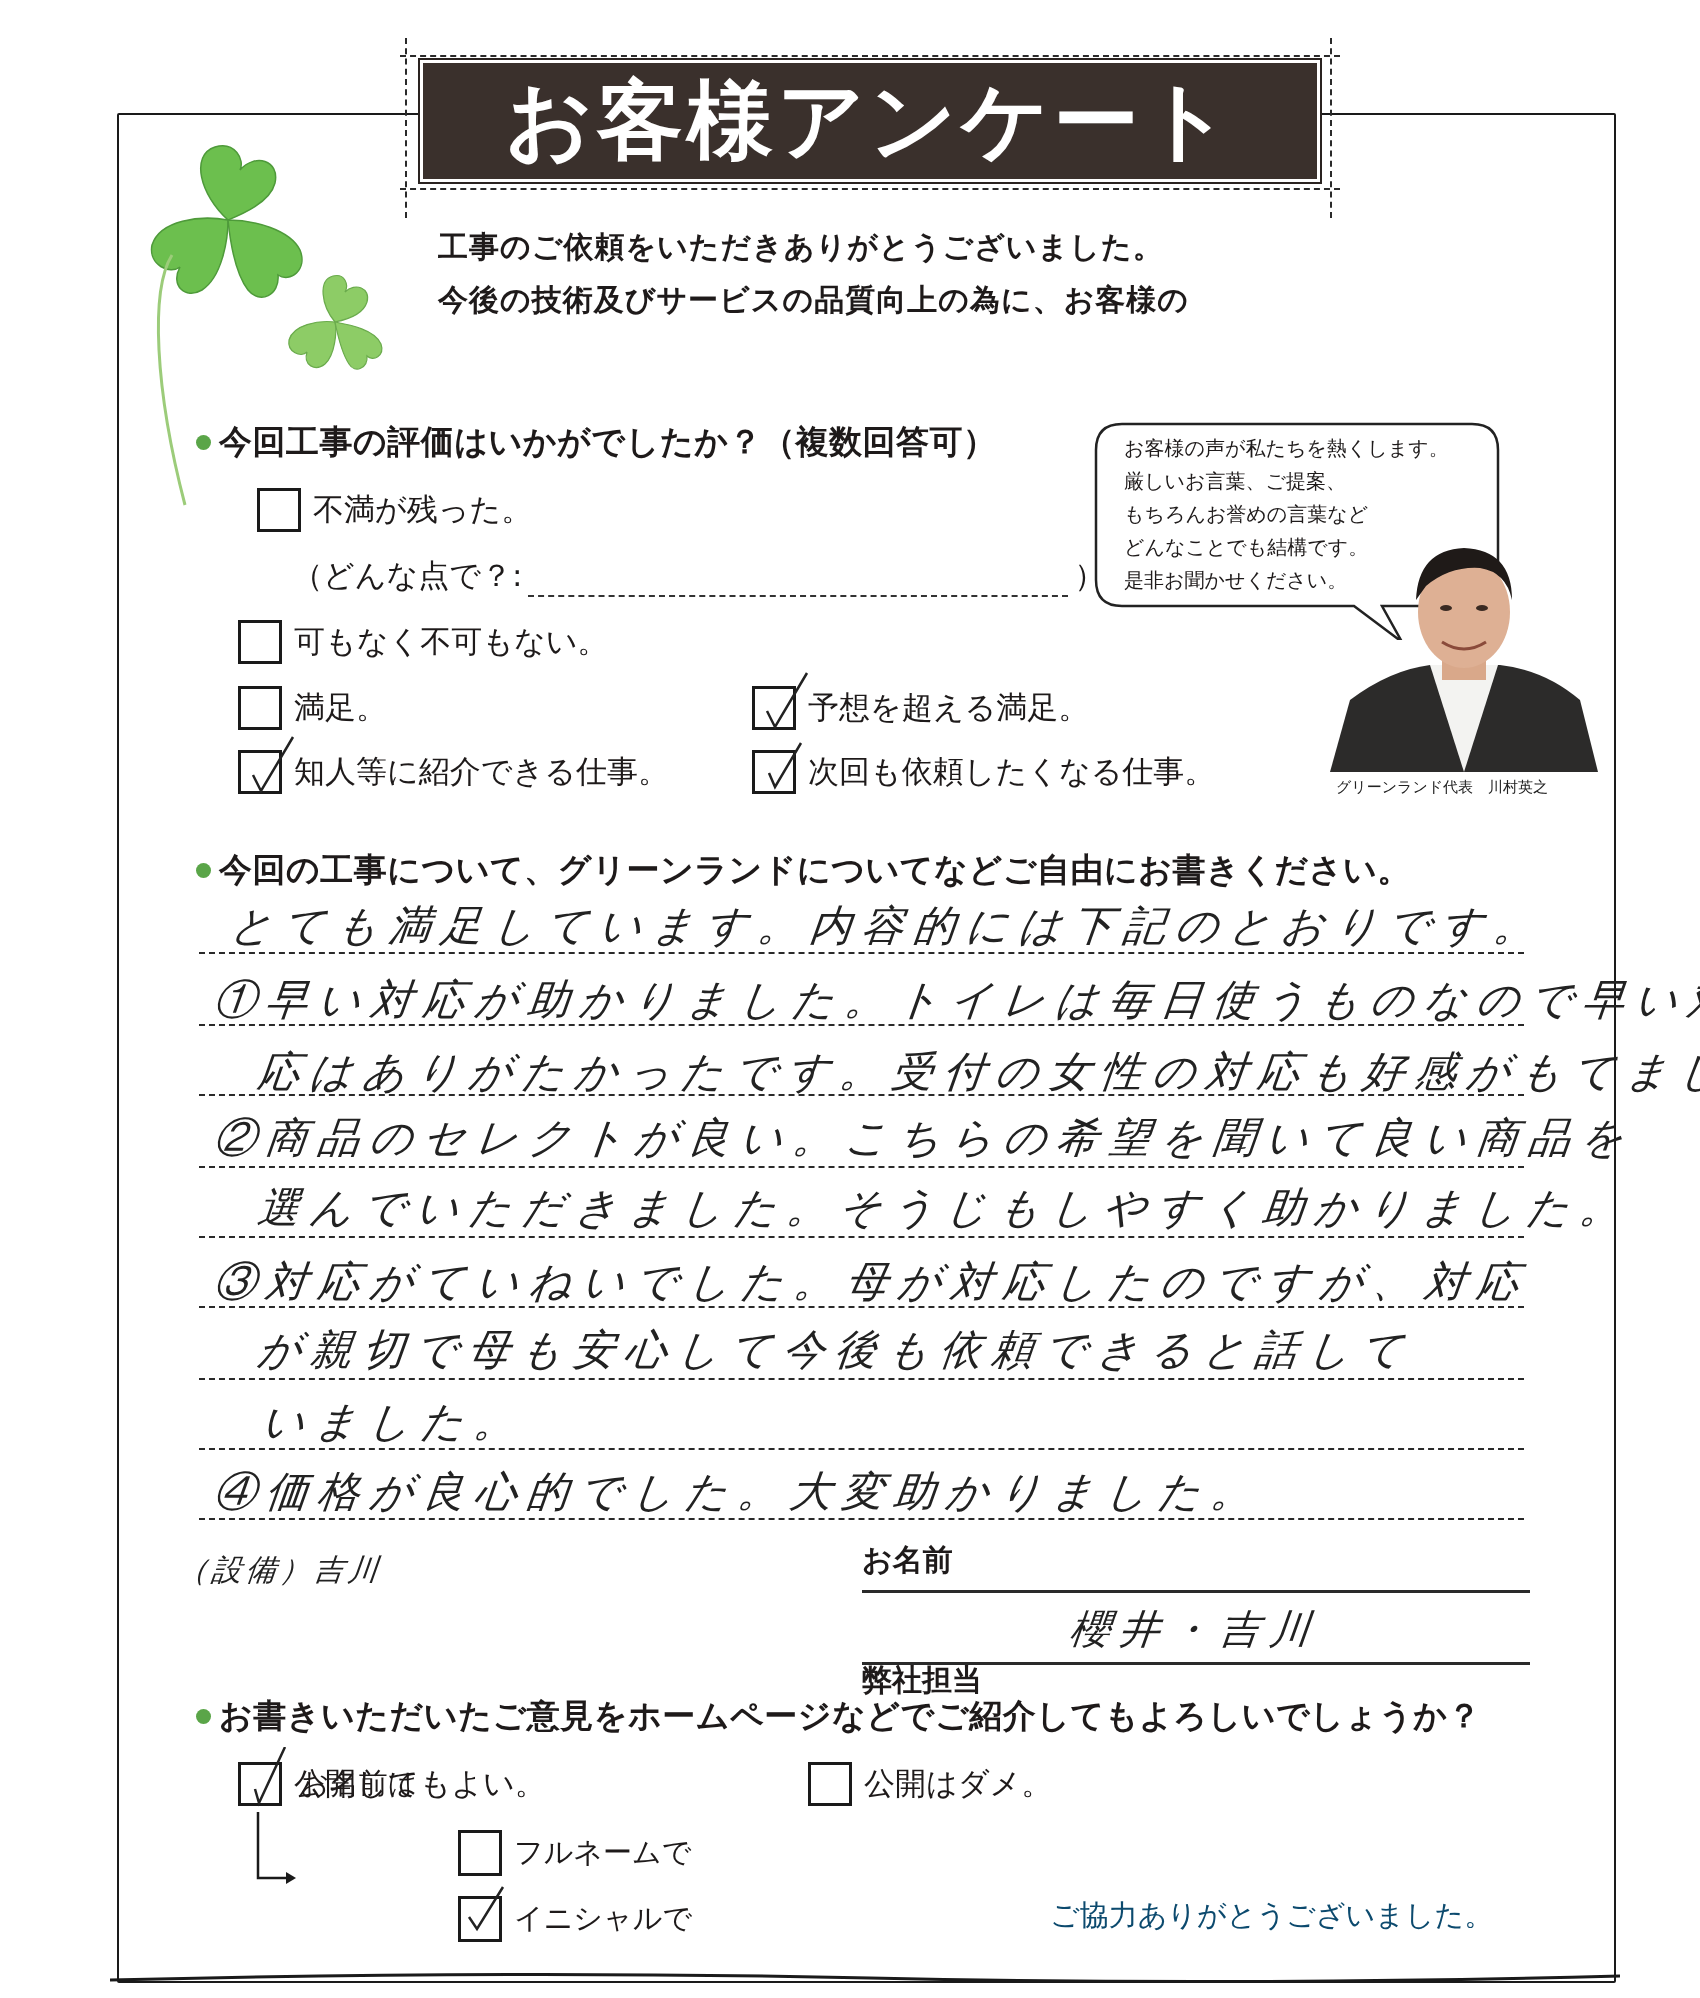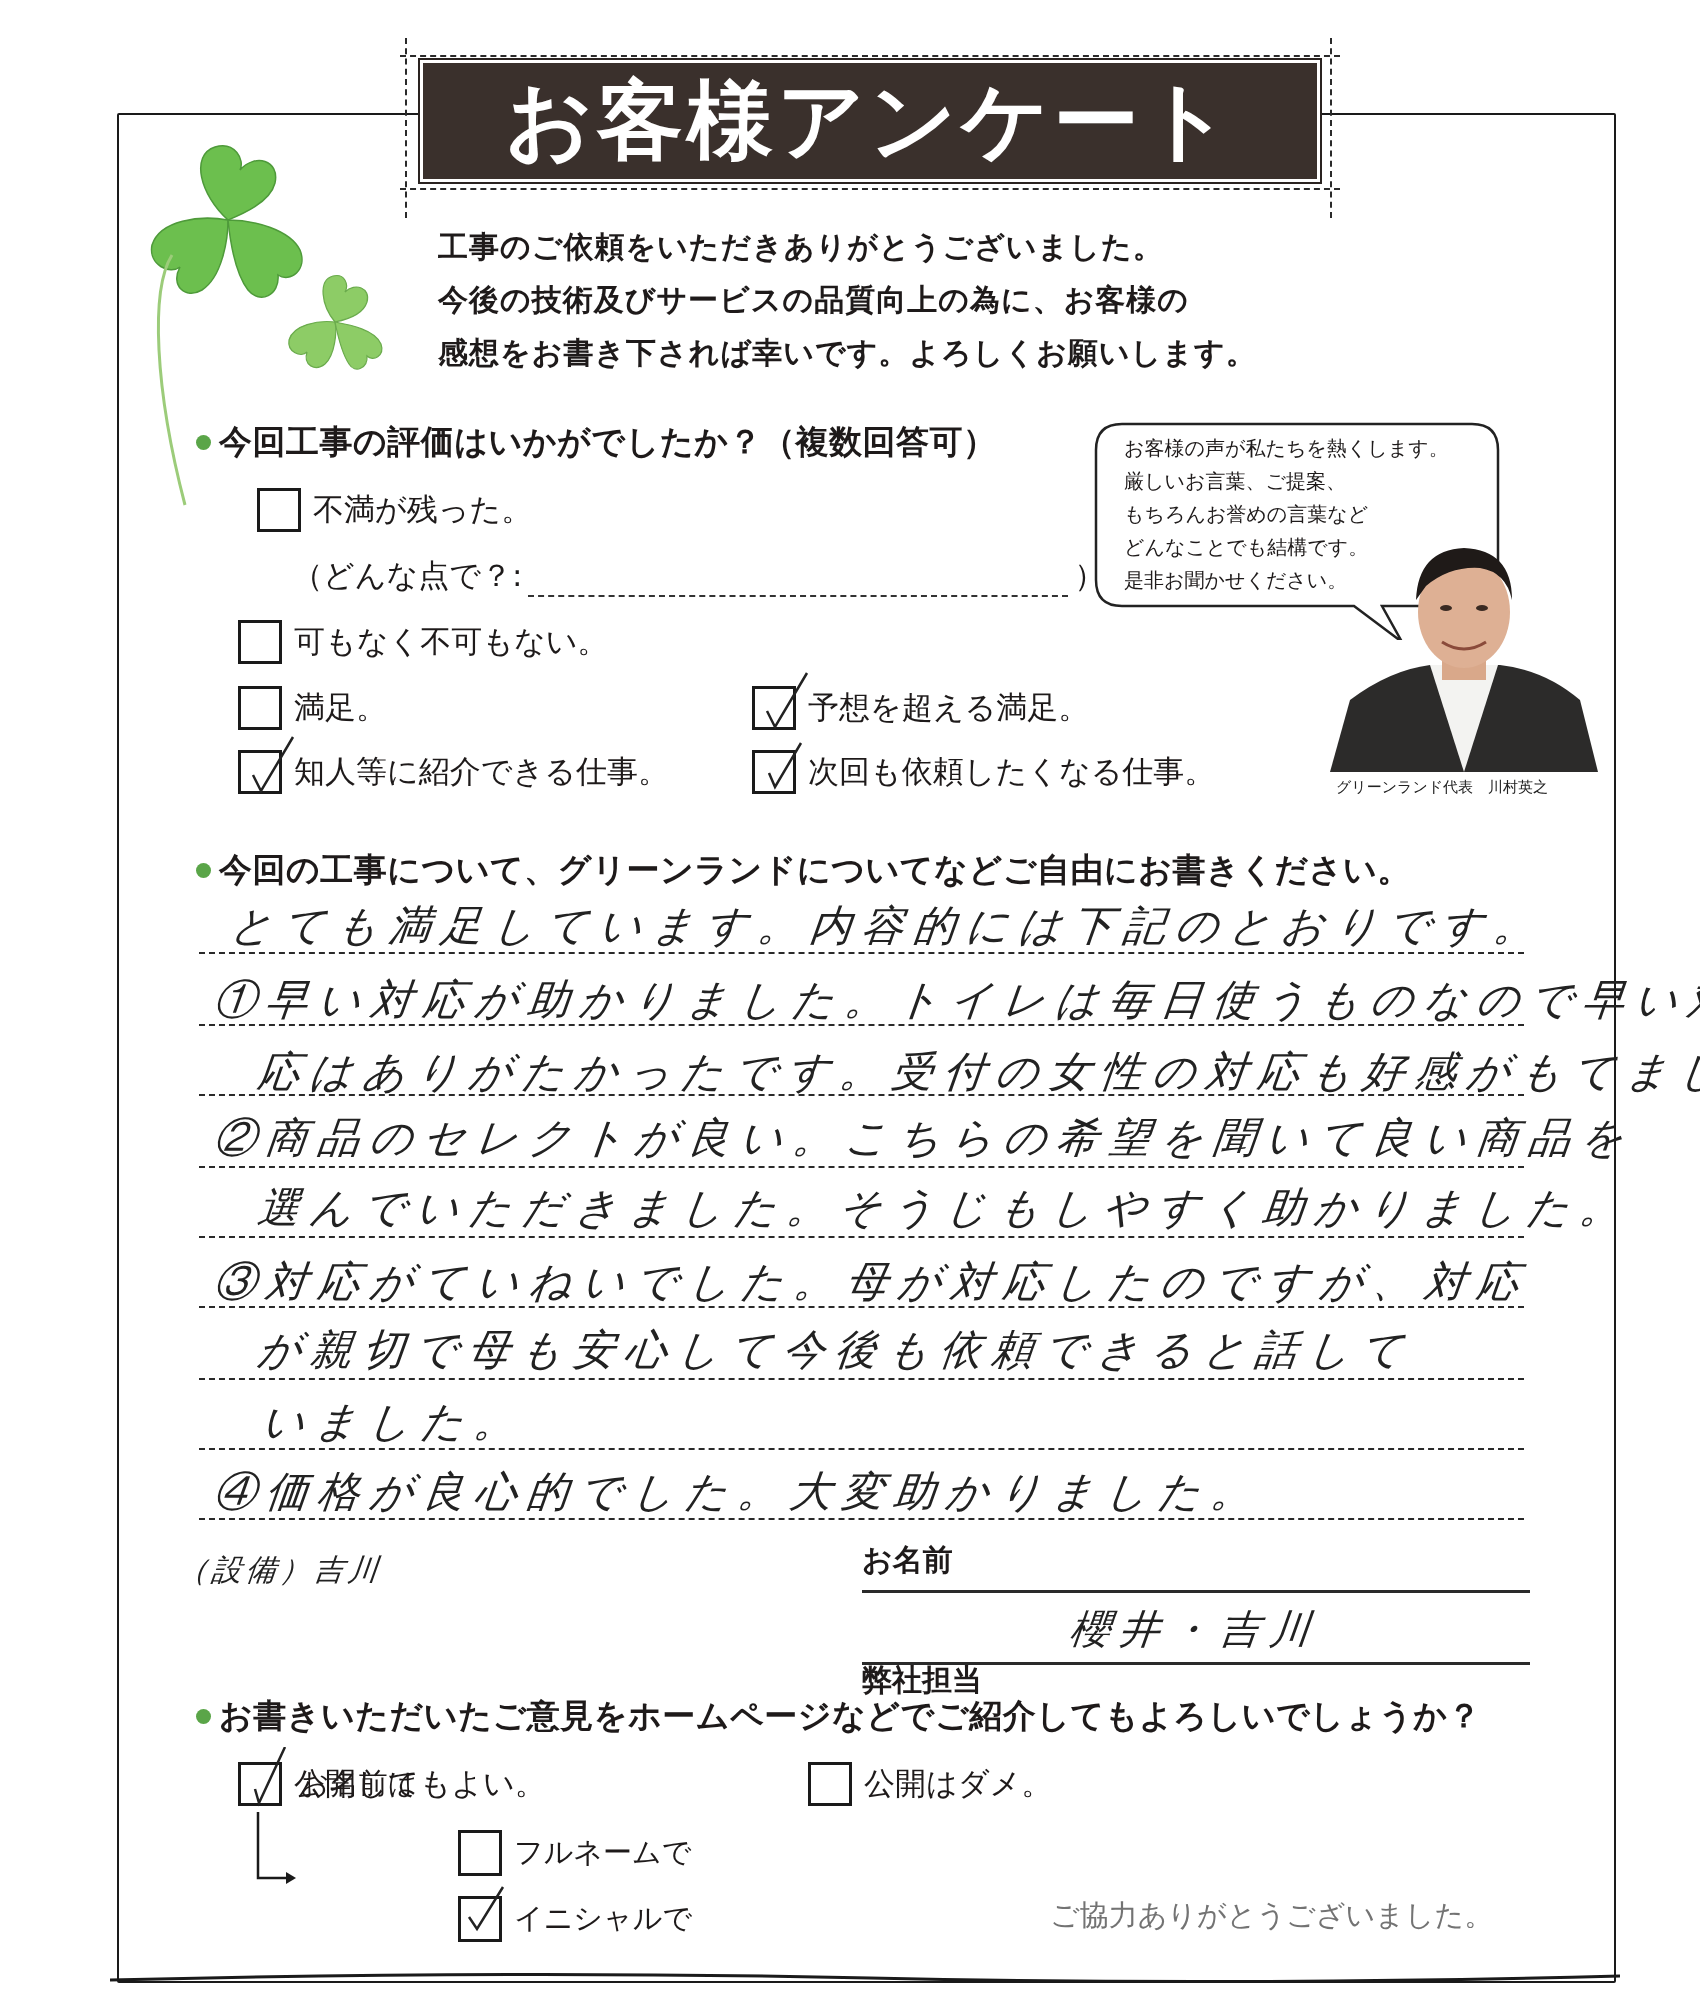--- a/index.html
+++ b/index.html
@@ -42,21 +42,21 @@
 
   .writing-line { position: absolute; left: 199px; width: 1325px; height: 0; border-top: 2px dashed #2a2a2a; }
   .hand { position: absolute; font-family: "DejaVu Serif", serif; font-style: italic; font-size: 42px;
     color: #222; letter-spacing: 10px; white-space: nowrap; transform: skewX(-6deg); }
   .hand.small { font-size: 30px; letter-spacing: 4px; }
 
   .field-label { position: absolute; font-size: 30px; font-weight: bold; color: #1e1a1a; }
   .field-line { position: absolute; height: 0; border-top: 3px solid #2a2a2a; }
 
   .arrow-path { position: absolute; }
-  .thanks { position: absolute; left: 1050px; top: 1896px; font-size: 29px; color: #737373; }
+  .thanks { position: absolute; left: 1050px; top: 1896px; font-size: 29px; color: #0c4a6e; }
 </style>
 </head>
 <body>
 
 <div class="frame"></div>
 <svg class="frame-bottom-wave" viewBox="0 0 1510 20">
   <path d="M0 10 Q 400 0 760 8 T 1510 6" stroke="#1a1a1a" stroke-width="3" fill="none"></path>
 </svg>
 
 <div class="guide-h" style="left:400px; top:55px; width:940px;"></div>
@@ -82,21 +82,20 @@
   <g fill="#8dcc66" stroke="#6aab4c" stroke-width="1.2">
     <path d="M52 52 C 38 35, 35 10, 50 6 C 62 3, 66 15, 62 22 C 72 12, 88 18, 84 32 C 80 45, 62 50, 52 52 Z"></path>
     <path d="M52 52 C 35 50, 10 55, 6 70 C 4 82, 18 88, 24 82 C 20 95, 32 102, 42 94 C 52 85, 54 62, 52 52 Z"></path>
     <path d="M52 52 C 68 55, 92 60, 98 74 C 102 86, 90 92, 84 86 C 85 98, 72 104, 66 94 C 58 82, 54 62, 52 52 Z"></path>
   </g>
 </svg>
 
 <div class="intro">
   <div>工事のご依頼をいただきありがとうございました。</div>
   <div>今後の技術及びサービスの品質向上の為に、お客様の</div>
-  <div>感想をお書き下されば幸いです。よろしくお願いします。</div>
 </div>
 
 <div class="section-heading" style="left:196px; top:420px;">
   <span class="bullet"></span>
   <span>今回工事の評価はいかがでしたか？（複数回答可）</span>
 </div>
 
 <div class="opt" style="left:238px; top:488px;padding-left:19px;">
   <span class="cb"></span>
   <span>不満が残った。</span>

